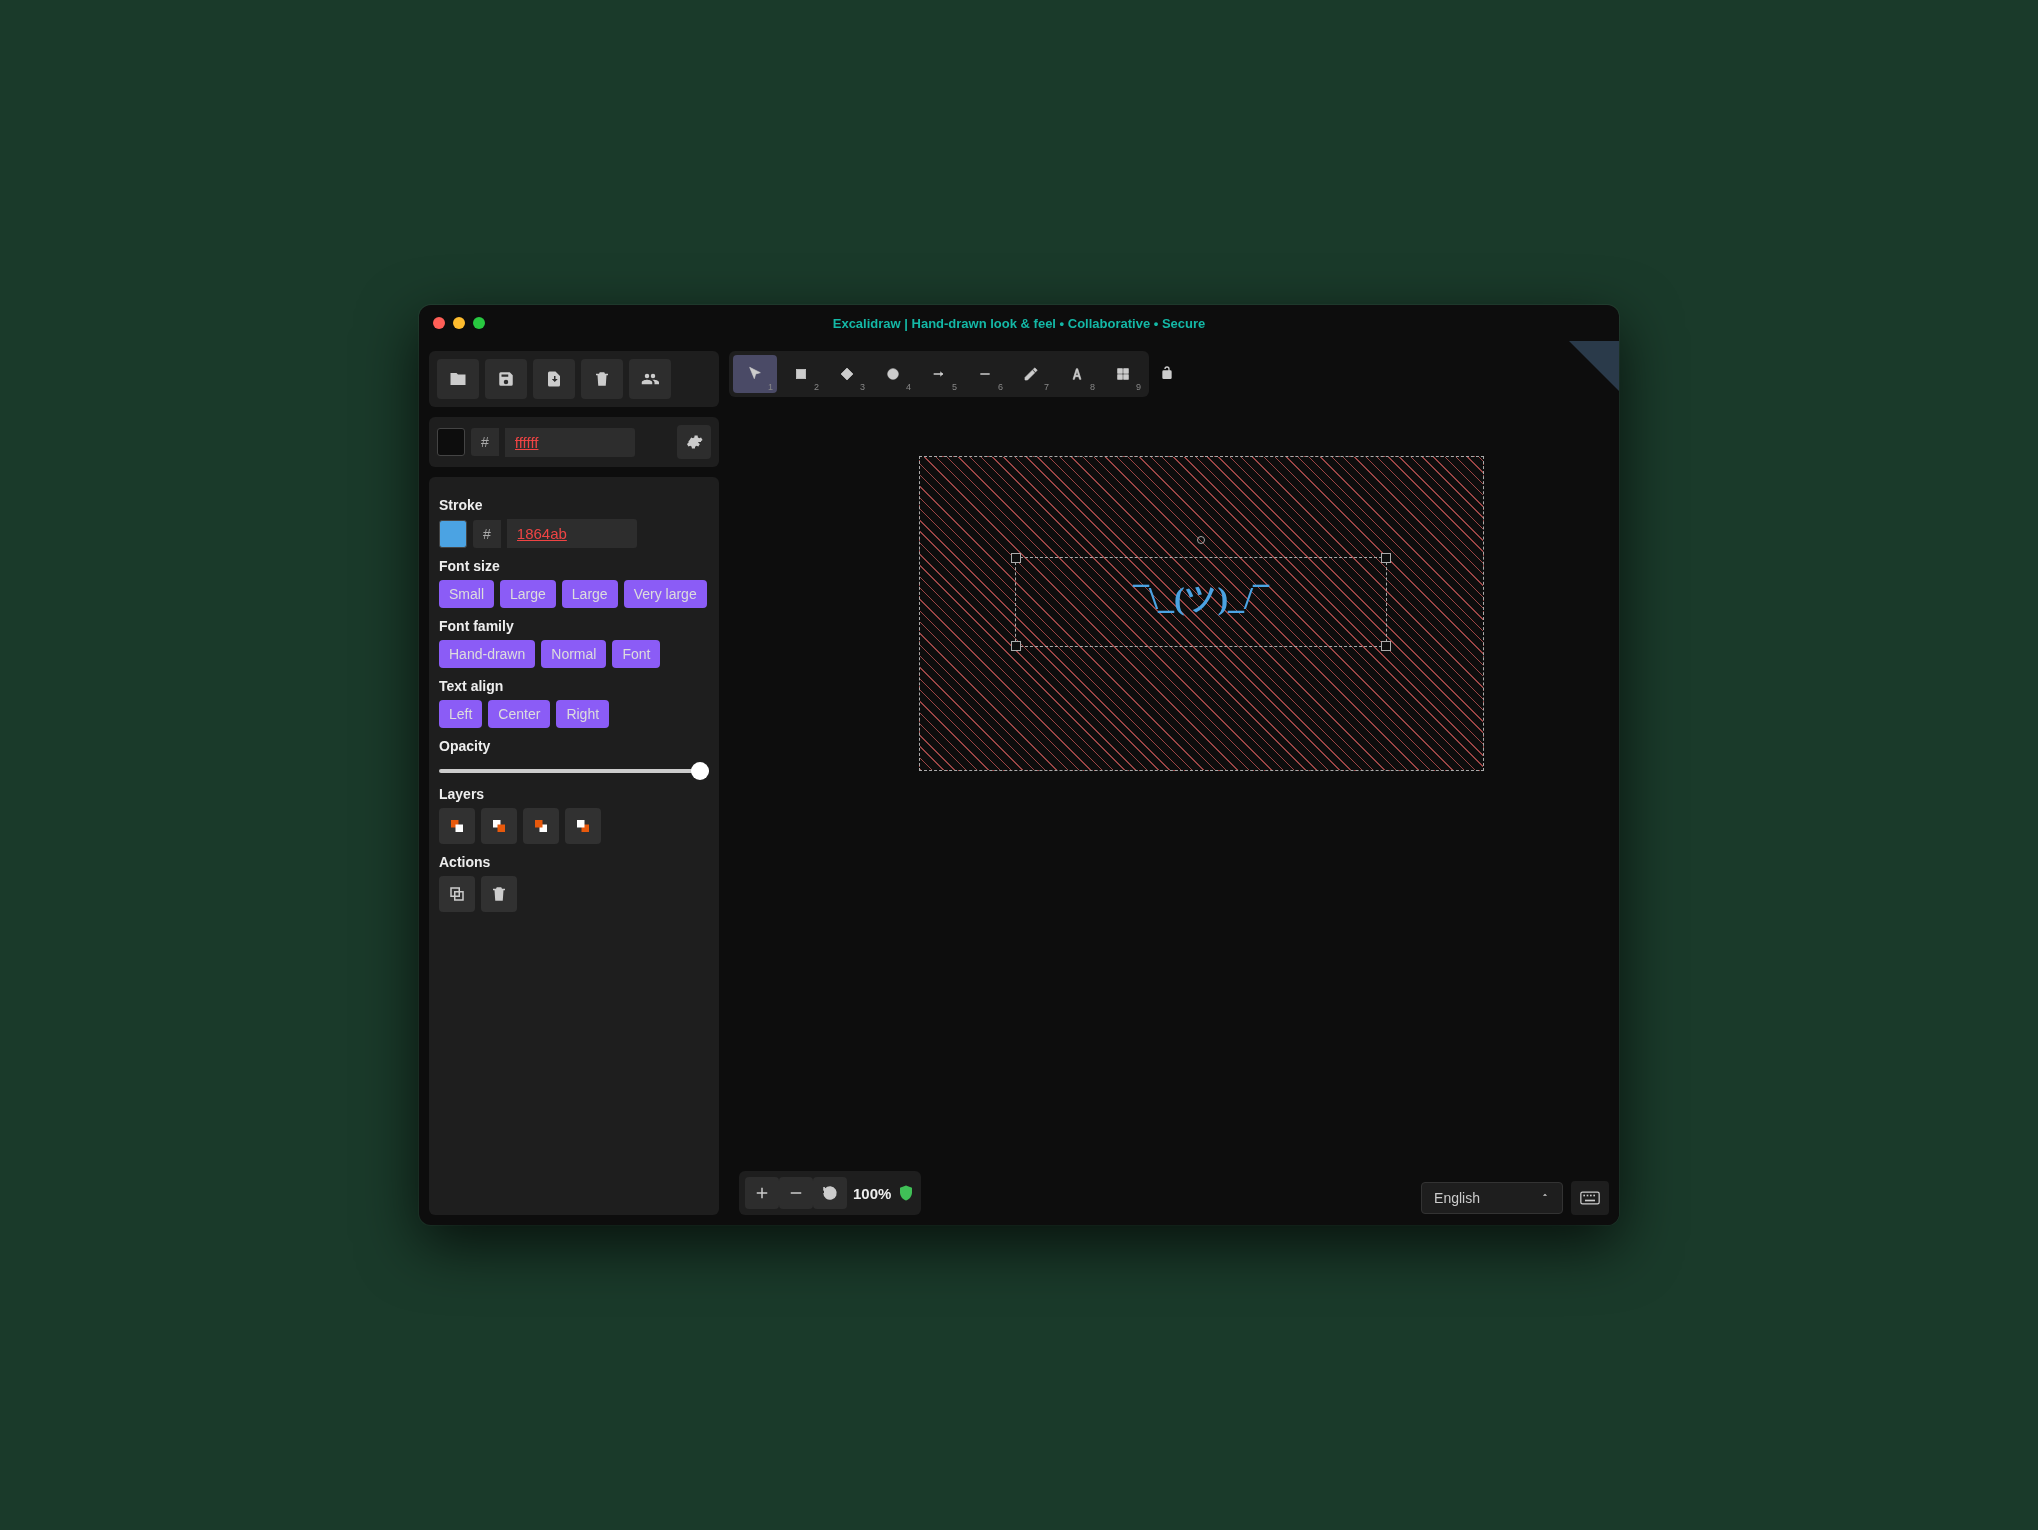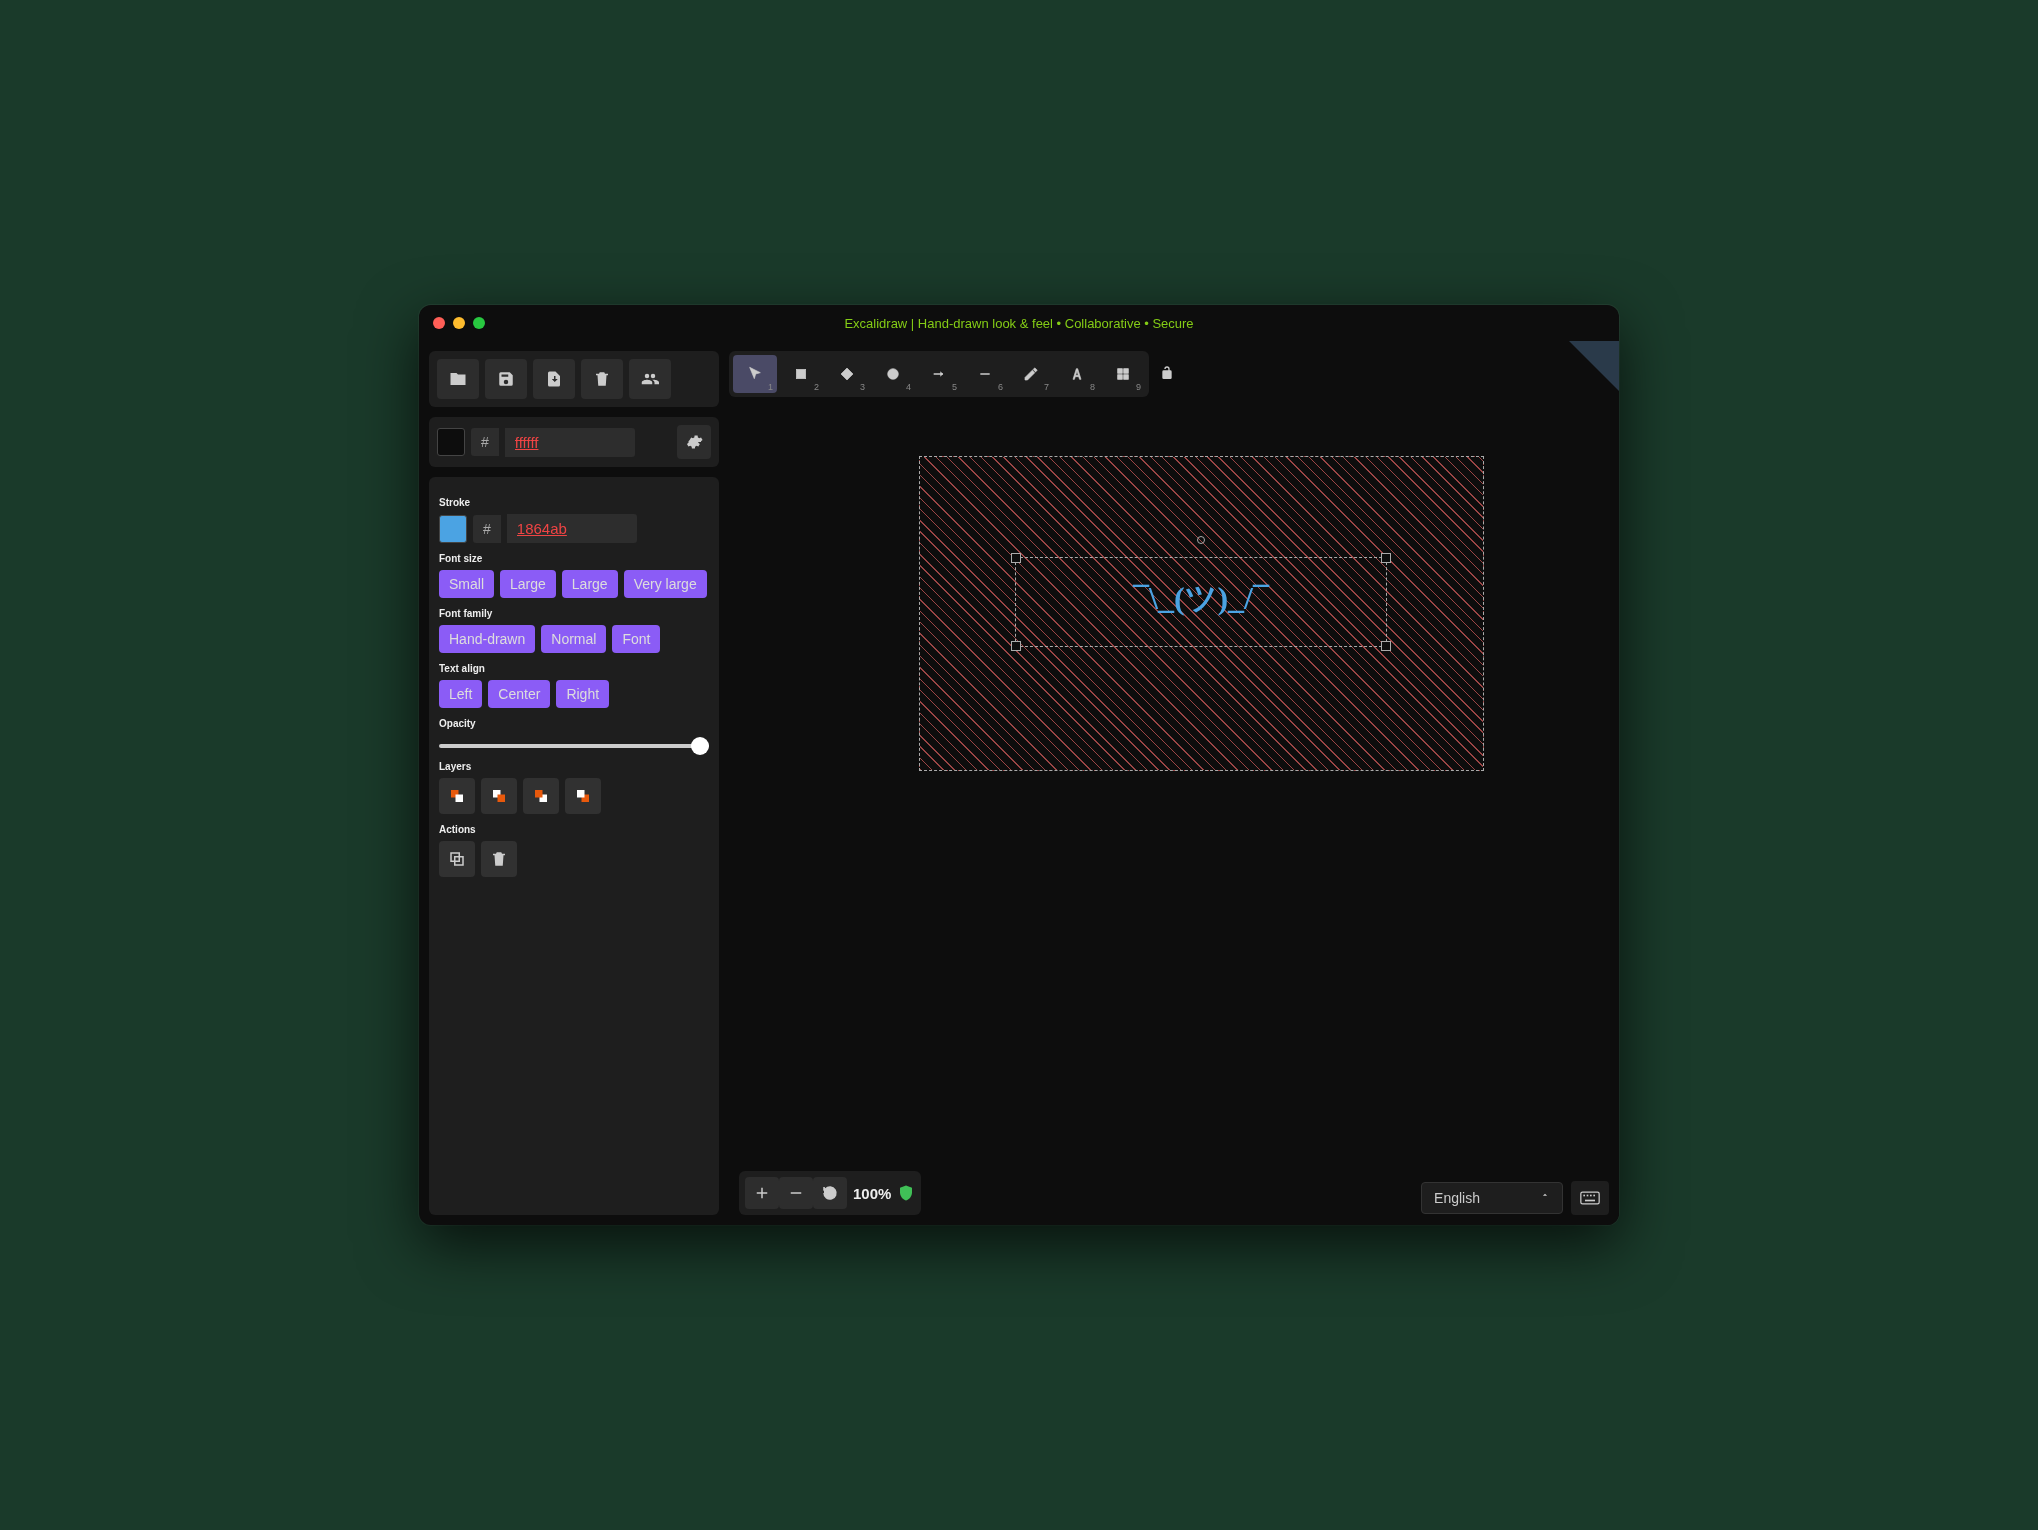--- a/index.html
+++ b/index.html
@@ -33,23 +33,23 @@
     position: relative;
   }
   .traffic { display: flex; gap: 8px; }
   .dot { width: 12px; height: 12px; border-radius: 50%; }
   .dot.red { background: #ff5f57; }
   .dot.yellow { background: #febc2e; }
   .dot.green { background: #28c840; }
   .title {
     position: absolute; left: 0; right: 0;
     text-align: center;
-    color: #84cc16;
+    color: #14b8a6;
     font-size: 13px;
-    font-weight: 400;
+    font-weight: 700;
     pointer-events: none;
   }
   .content { flex: 1; display: flex; position: relative; }
   .left { width: 310px; padding: 10px; display: flex; flex-direction: column; gap: 10px; }
   .panel { background: #1e1e1e; border-radius: 6px; padding: 8px; }
   .toolbar-row { display: flex; gap: 6px; }
   .iconbtn {
     background: #2d2d2d;
     border: none;
     border-radius: 4px;
@@ -69,21 +69,21 @@
   }
   .gear { margin-left: auto; }
 
   .props-panel {
     background: #1e1e1e; border-radius: 6px; padding: 10px;
     flex: 1; overflow-y: auto; position: relative;
   }
   .props-panel::-webkit-scrollbar { width: 10px; }
   .props-panel::-webkit-scrollbar-track { background: #1e1e1e; }
   .props-panel::-webkit-scrollbar-thumb { background: #ddd; border-radius: 5px; }
-  .section-label { font-weight: 700; color: #eee; font-size: 10px; margin: 10px 0 6px; }
+  .section-label { font-weight: 700; color: #eee; font-size: 14px; margin: 10px 0 6px; }
   .btnrow { display: flex; flex-wrap: wrap; gap: 6px; }
   .chip {
     background: #8b5cf6; border: none; color: #ddd;
     padding: 6px 10px; border-radius: 4px; cursor: pointer; font-size: 14px;
   }
   .layerbtn {
     background: #313131; border: none; width: 36px; height: 36px;
     border-radius: 4px; cursor: pointer; display:flex;align-items:center;justify-content:center;
   }
   .layerbtn svg { width:18px; height:18px;}

